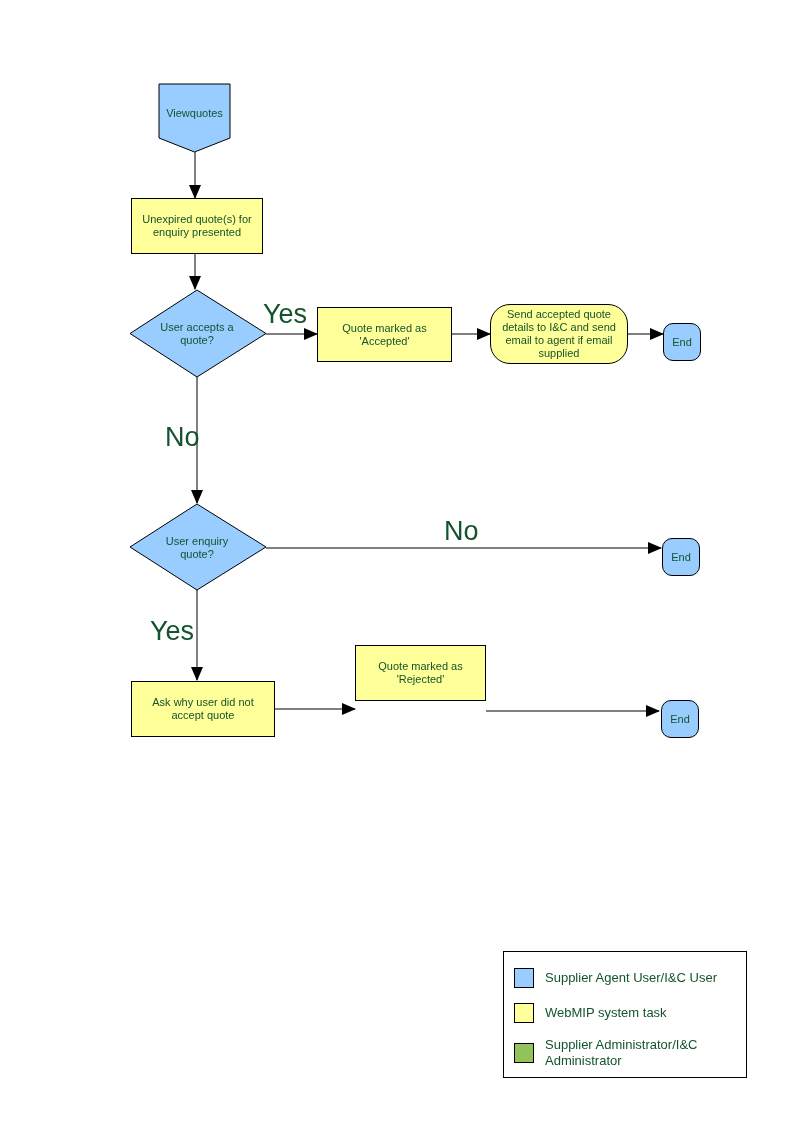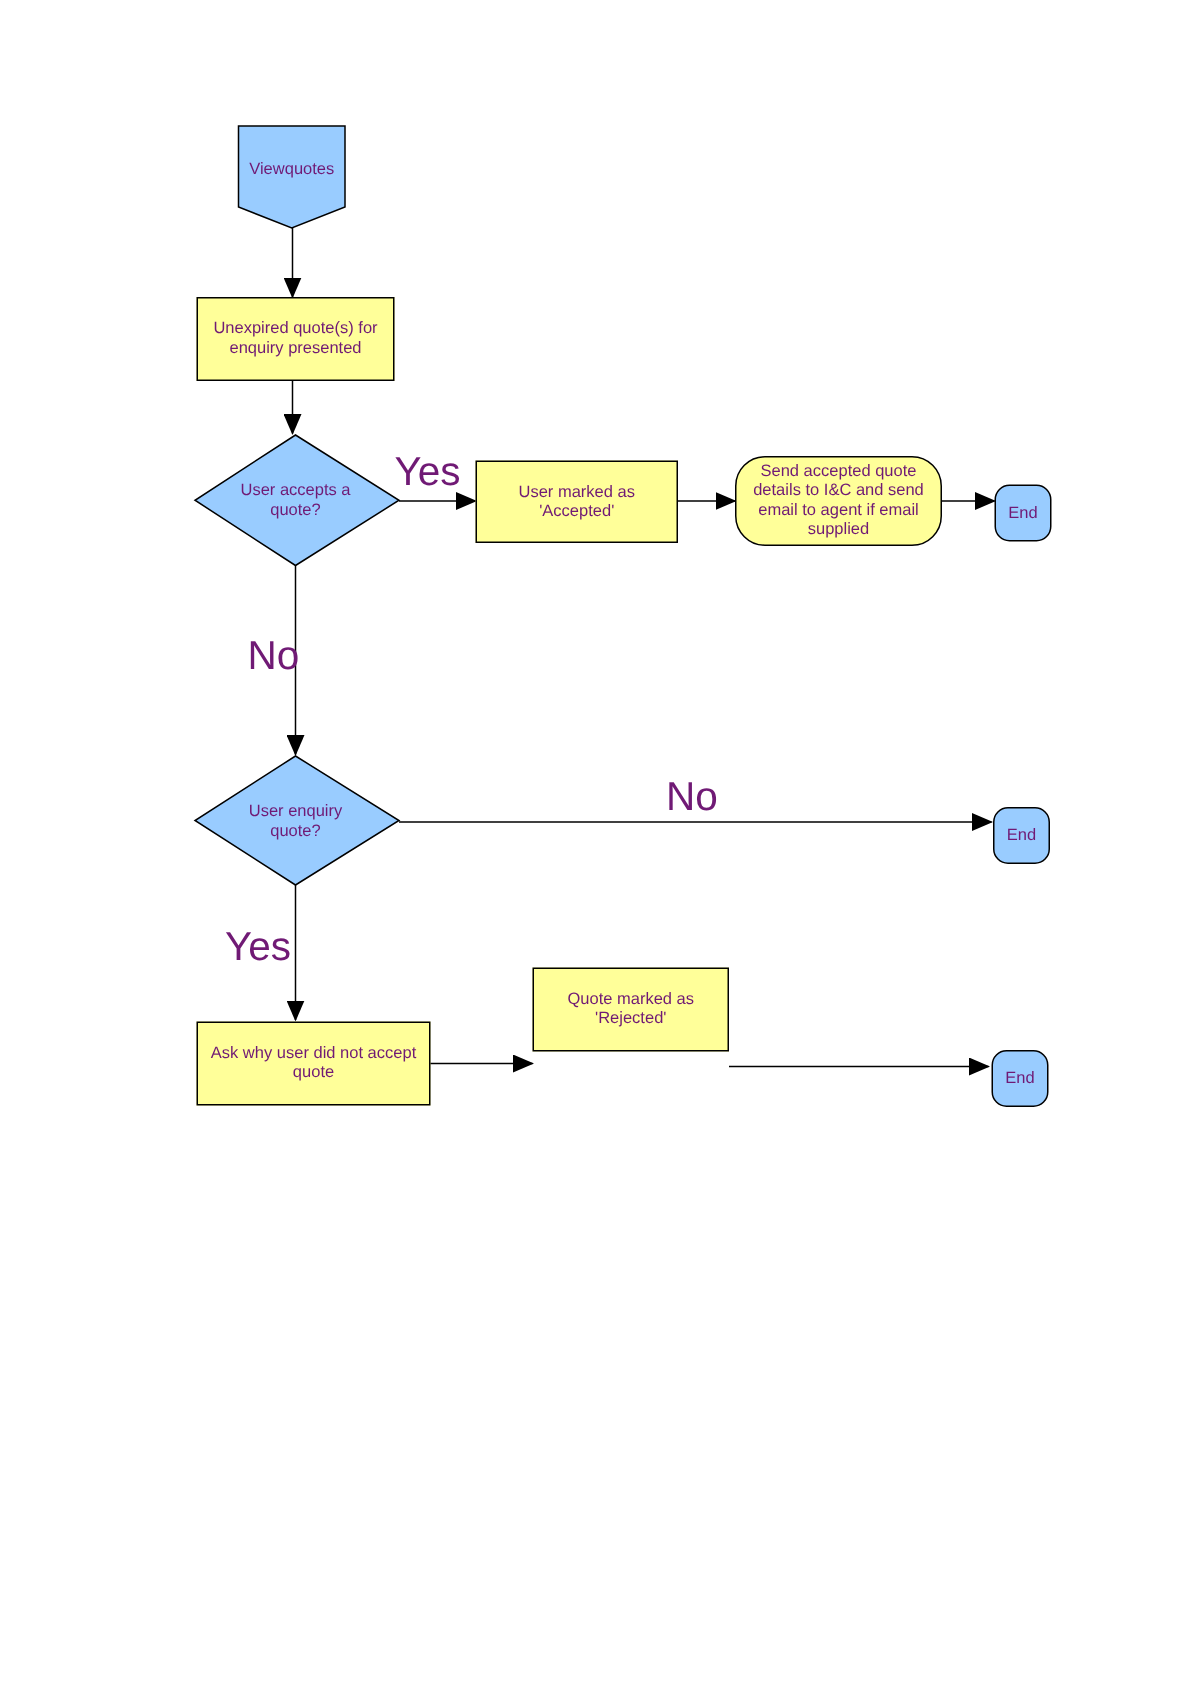--- a/index.html
+++ b/index.html
@@ -2,21 +2,21 @@
 <html><head>
 <meta charset="utf-8">
 <style>
   html, body { margin: 0; padding: 0; background: #ffffff; }
   .page {
     position: relative;
     width: 794px;
     height: 1123px;
     background: #ffffff;
     font-family: "Liberation Sans", sans-serif;
-    color: #701a75;
+    color: #14532d;
     overflow: hidden;
   }
   svg.canvas { position: absolute; left: 0; top: 0; }
   .node {
     position: absolute;
     box-sizing: border-box;
     border: 1px solid #000;
     display: flex;
     align-items: center;
     justify-content: center;
@@ -112,35 +112,49 @@
       <line x1="486" y1="711" x2="659" y2="711" marker-end="url(#arrow)"></line>
     </g>
   </svg>
 
   <div class="shape-label" style="left:159px; top:88px; width:71px; height:50px;">Viewquotes</div>
 
   <div class="node" style="left: 131px; top: 198px; width: 132px; height: 56px; background: rgb(255, 255, 153);">Unexpired quote(s) for enquiry presented</div>
 
   <div class="shape-label" style="left:157px; top:320px; width:80px; height:27px;">User accepts a quote?</div>
 
-  <div class="node" style="left: 317px; top: 307px; width: 135px; height: 55px; background: rgb(255, 255, 153);">User  marked as 'Accepted'</div>
+  <div class="node" style="left: 317px; top: 307px; width: 135px; height: 55px; background: rgb(255, 255, 153);">Quote  marked as 'Accepted'</div>
 
   <div class="node" style="left: 490px; top: 304px; width: 138px; height: 60px; background: rgb(255, 255, 153); border-radius: 20px;">Send accepted quote details to I&amp;C and send email to agent if email supplied</div>
 
   <div class="end" style="left: 663px; top: 323px; background: rgb(153, 204, 255);">End</div>
 
   <div class="shape-label" style="left:157px; top:534px; width:80px; height:27px;">User enquiry quote?</div>
 
   <div class="end" style="left: 662px; top: 538px; background: rgb(153, 204, 255);">End</div>
 
-  <div class="node" style="left: 131px; top: 681px; width: 156px; height: 56px; background: rgb(255, 255, 153);">Ask why user did not accept quote</div>
+  <div class="node" style="left: 131px; top: 681px; width: 144px; height: 56px; background: rgb(255, 255, 153);">Ask why user did not accept quote</div>
 
   <div class="node" style="left: 355px; top: 645px; width: 131px; height: 56px; background: rgb(255, 255, 153);">Quote  marked as 'Rejected'</div>
 
   <div class="end" style="left: 661px; top: 700px; background: rgb(153, 204, 255);">End</div>
 
   <div class="edge-label" style="left:263px; top:301px;">Yes</div>
   <div class="edge-label" style="left:165px; top:424px;">No</div>
   <div class="edge-label" style="left:444px; top:518px;">No</div>
   <div class="edge-label" style="left:150px; top:618px;">Yes</div>
 
+  <div class="legend">
+    <div class="legend-row" style="top:16px;">
+      <div class="swatch" style="background: rgb(153, 204, 255);"></div>
+      <div class="legend-label">Supplier Agent User/I&amp;C User</div>
+    </div>
+    <div class="legend-row" style="top:51px;">
+      <div class="swatch" style="background: rgb(255, 255, 153);"></div>
+      <div class="legend-label">WebMIP system task</div>
+    </div>
+    <div class="legend-row" style="top:85px;">
+      <div class="swatch" style="background: rgb(148, 194, 90);"></div>
+      <div class="legend-label">Supplier Administrator/I&amp;C Administrator</div>
+    </div>
+  </div>
 
 </div>
 
 </body></html>

